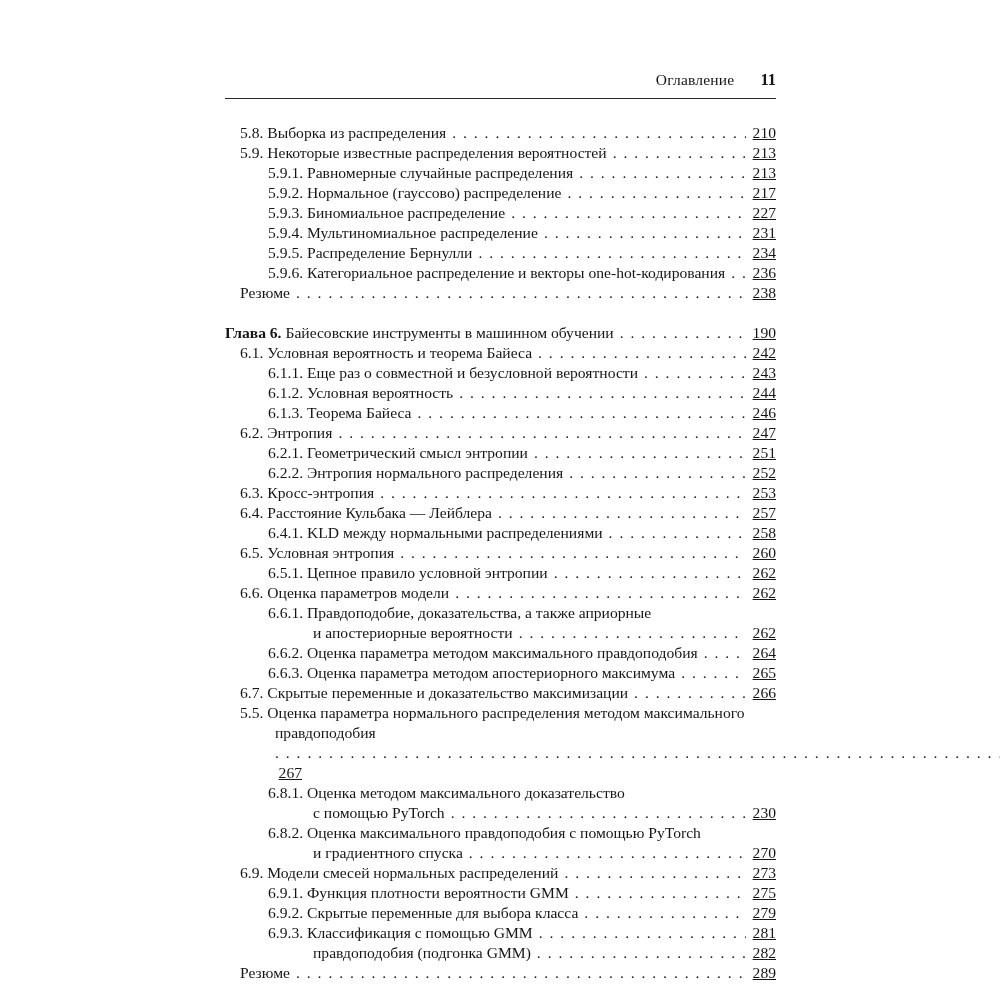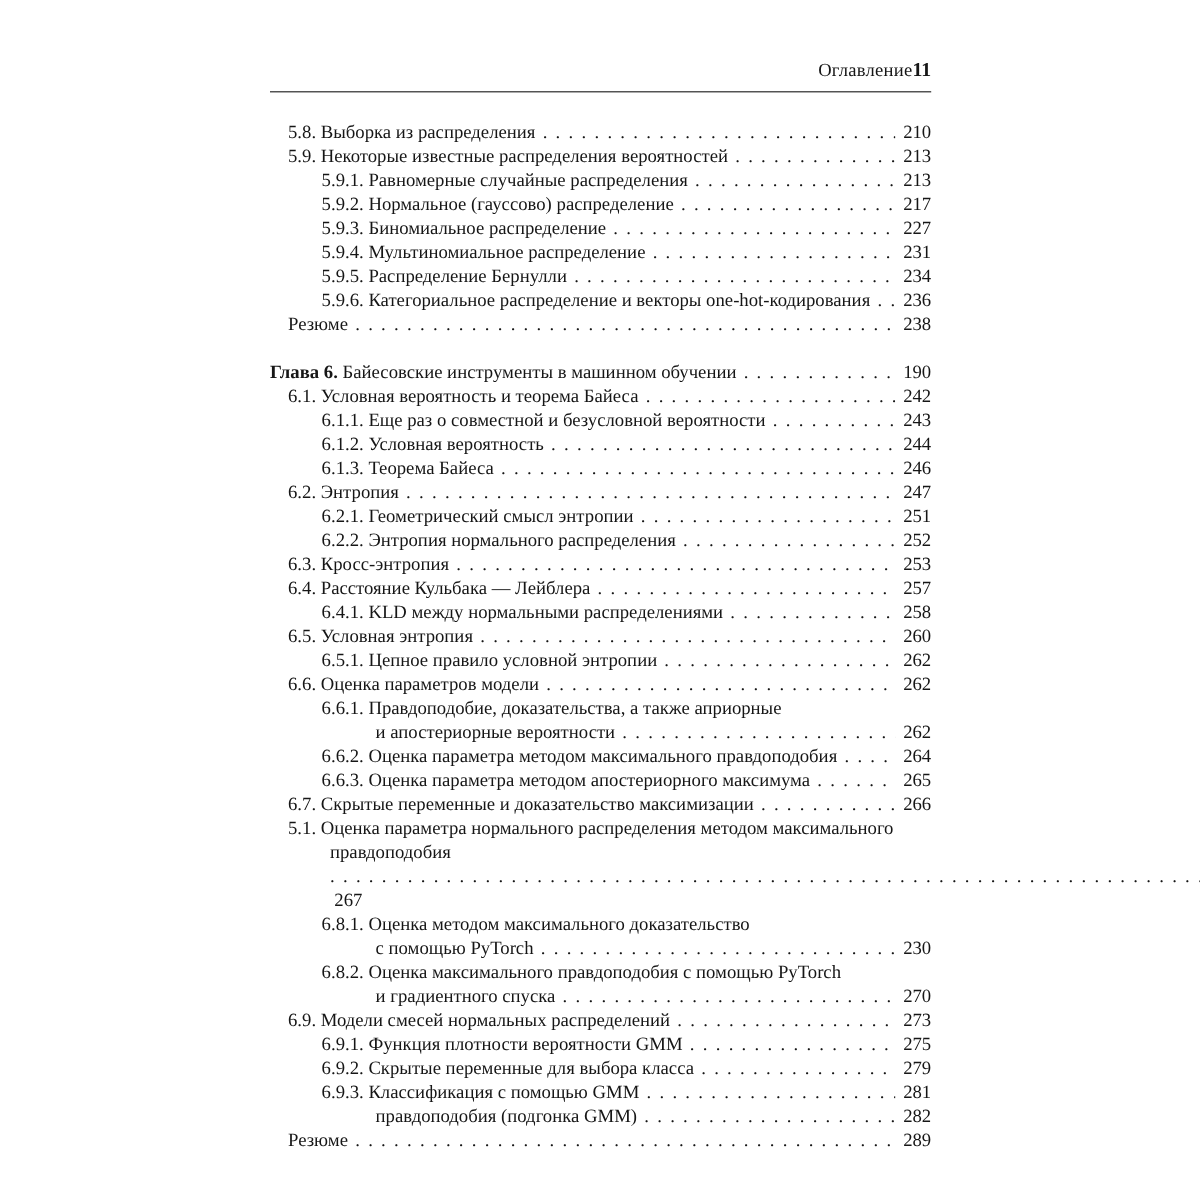--- a/index.html
+++ b/index.html
@@ -20,22 +20,24 @@
   .content {
     position: absolute;
     left: 225px;
     top: 48px;
     width: 551px;
   }
   .running-head {
     display: flex;
     justify-content: flex-end;
     align-items: baseline;
+    gap: 26px;
     font-size: 15.5px;
     padding-bottom: 8px;
+    margin-top: 22px;
   }
   .running-head .head-title { letter-spacing: 0.2px; }
   .running-head .pgnum {
     font-weight: bold;
     font-size: 16.5px;
   }
   .rule {
     border-top: 1.2px solid #2b2b2b;
     margin-bottom: 24px;
   }
@@ -54,20 +56,21 @@
     overflow: hidden;
     white-space: nowrap;
     margin: 0 3px 0 6px;
     letter-spacing: 1.5px;
     color: #161616;
   }
   .page-num {
     flex: 0 0 auto;
     min-width: 27px;
     text-align: right;
+    text-decoration: underline;
   }
   .entry.level0 .cont, .entry.level1 .cont { padding-left: 29px; flex-direction: column; }
   .entry.level2 .cont { padding-left: 45px; }
 </style>
 </head>
 <body>
 
 <div class="page-surface">
   <div class="content">
 
@@ -266,21 +269,21 @@
         </div>
         <div class="entry level1">
           <div class="row">
             <span class="txt">6.7. Скрытые переменные и доказательство максимизации</span>
             <span class="dots">. . . . . . . . . . . . . . . . . . . . . . . . . . . . . . . . . . . . . . . . . . . . . . . . . . . . . . . . . . . . . . . . . . . . . . . . . . . . . . . . . . . . . . . . . . . . . . . . . . . . . . . . . . . . . . . . . . . . . . . . </span>
             <span class="page-num">266</span>
           </div>
         </div>
         <div class="entry level1">
           <div class="row">
-            <span class="txt">5.1. Оценка параметра нормального распределения методом максимального</span>
+            <span class="txt">5.5. Оценка параметра нормального распределения методом максимального</span>
           </div>
           <div class="row cont">
             <span class="txt">правдоподобия</span>
             <span class="dots">. . . . . . . . . . . . . . . . . . . . . . . . . . . . . . . . . . . . . . . . . . . . . . . . . . . . . . . . . . . . . . . . . . . . . . . . . . . . . . . . . . . . . . . . . . . . . . . . . . . . . . . . . . . . . . . . . . . . . . . . </span>
             <span class="page-num">267</span>
           </div>
         </div>
         <div class="entry level2">
           <div class="row">
             <span class="txt">6.8.1. Оценка методом максимального доказательство</span>

